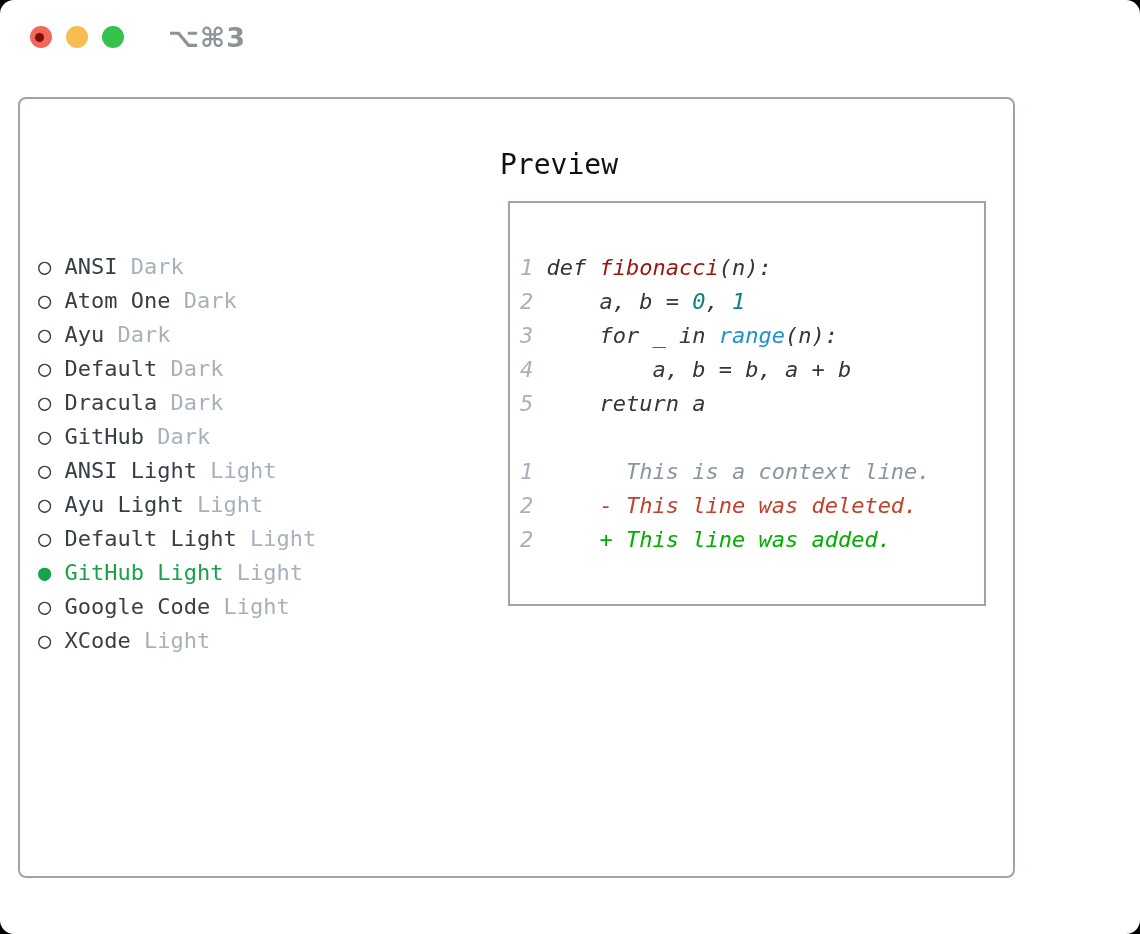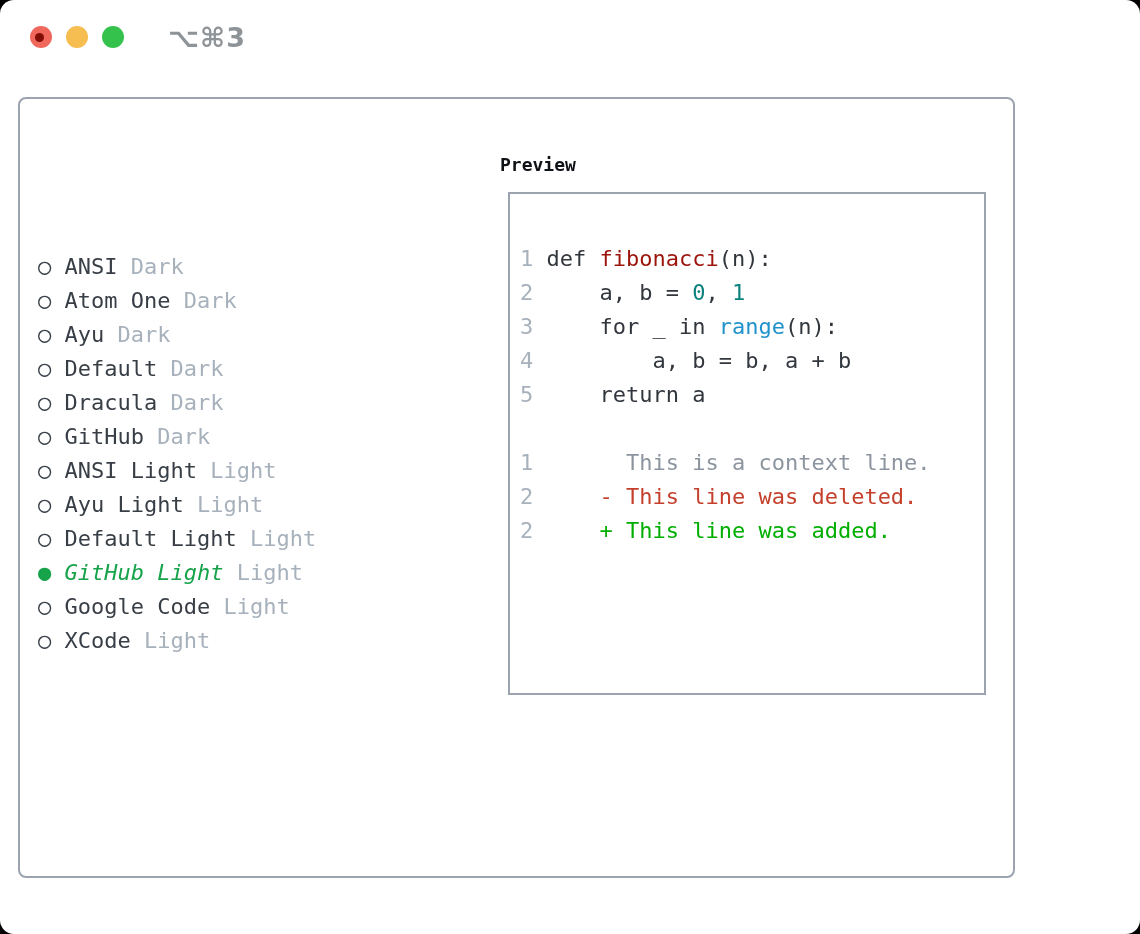--- a/index.html
+++ b/index.html
@@ -33,28 +33,28 @@
     border:2px solid var(--border);border-radius:8px;}
 
   
   .leftcol{position:absolute;left:18px;top:49px;font-size:22px;line-height:34px;white-space:pre;}
   .row{height:34px;}
   .header-row{font-weight:bold;color:var(--title-black);}
   .prompt{font-weight:bold;color:var(--title-black);}
   .bullet{color:var(--radio-ring);}
   .bullet.on{color:var(--accent-green);}
   .iname{color:var(--item-name);text-align:center;}
-  .item.selected .iname{color:var(--accent-green);font-style:italic;}
+  .item.selected .iname{color:var(--accent-green);}
   .ivariant{color:var(--muted);}
 
   
-  .preview-title{position:absolute;left:480px;top:49px;font-size:18px;line-height:34px;
-    font-weight:bold;color:var(--title-black);white-space:pre;}
-  .preview-box{position:absolute;left:488px;top:93px;width:478px;height:503px;
-    border:2px solid var(--border);background:var(--window-bg);overflow:hidden;}
+  .preview-title{position:absolute;left:480px;top:49px;font-size:28px;line-height:34px;
+    font-weight:normal;color:var(--title-black);white-space:pre;}
+  .preview-box{position:absolute;left:488px;top:102px;width:478px;height:405px;
+    border:2px solid var(--border);background:var(--window-bg);overflow:hidden;font-style:italic;}
   .plines{padding:48px 0 0 10px;font-size:22px;line-height:34px;white-space:pre;}
   .pline{height:34px;}
   .ln{color:var(--muted);}
   .tk-code{color:var(--code);}
   .tk-func{color:var(--func);}
   .tk-num{color:var(--num);}
   .tk-builtin{color:var(--builtin);text-align:center;}
   .tk-ctx{color:var(--ctx);}
   .tk-del{color:var(--del);}
   .tk-add{color:var(--add);text-align:center;}

